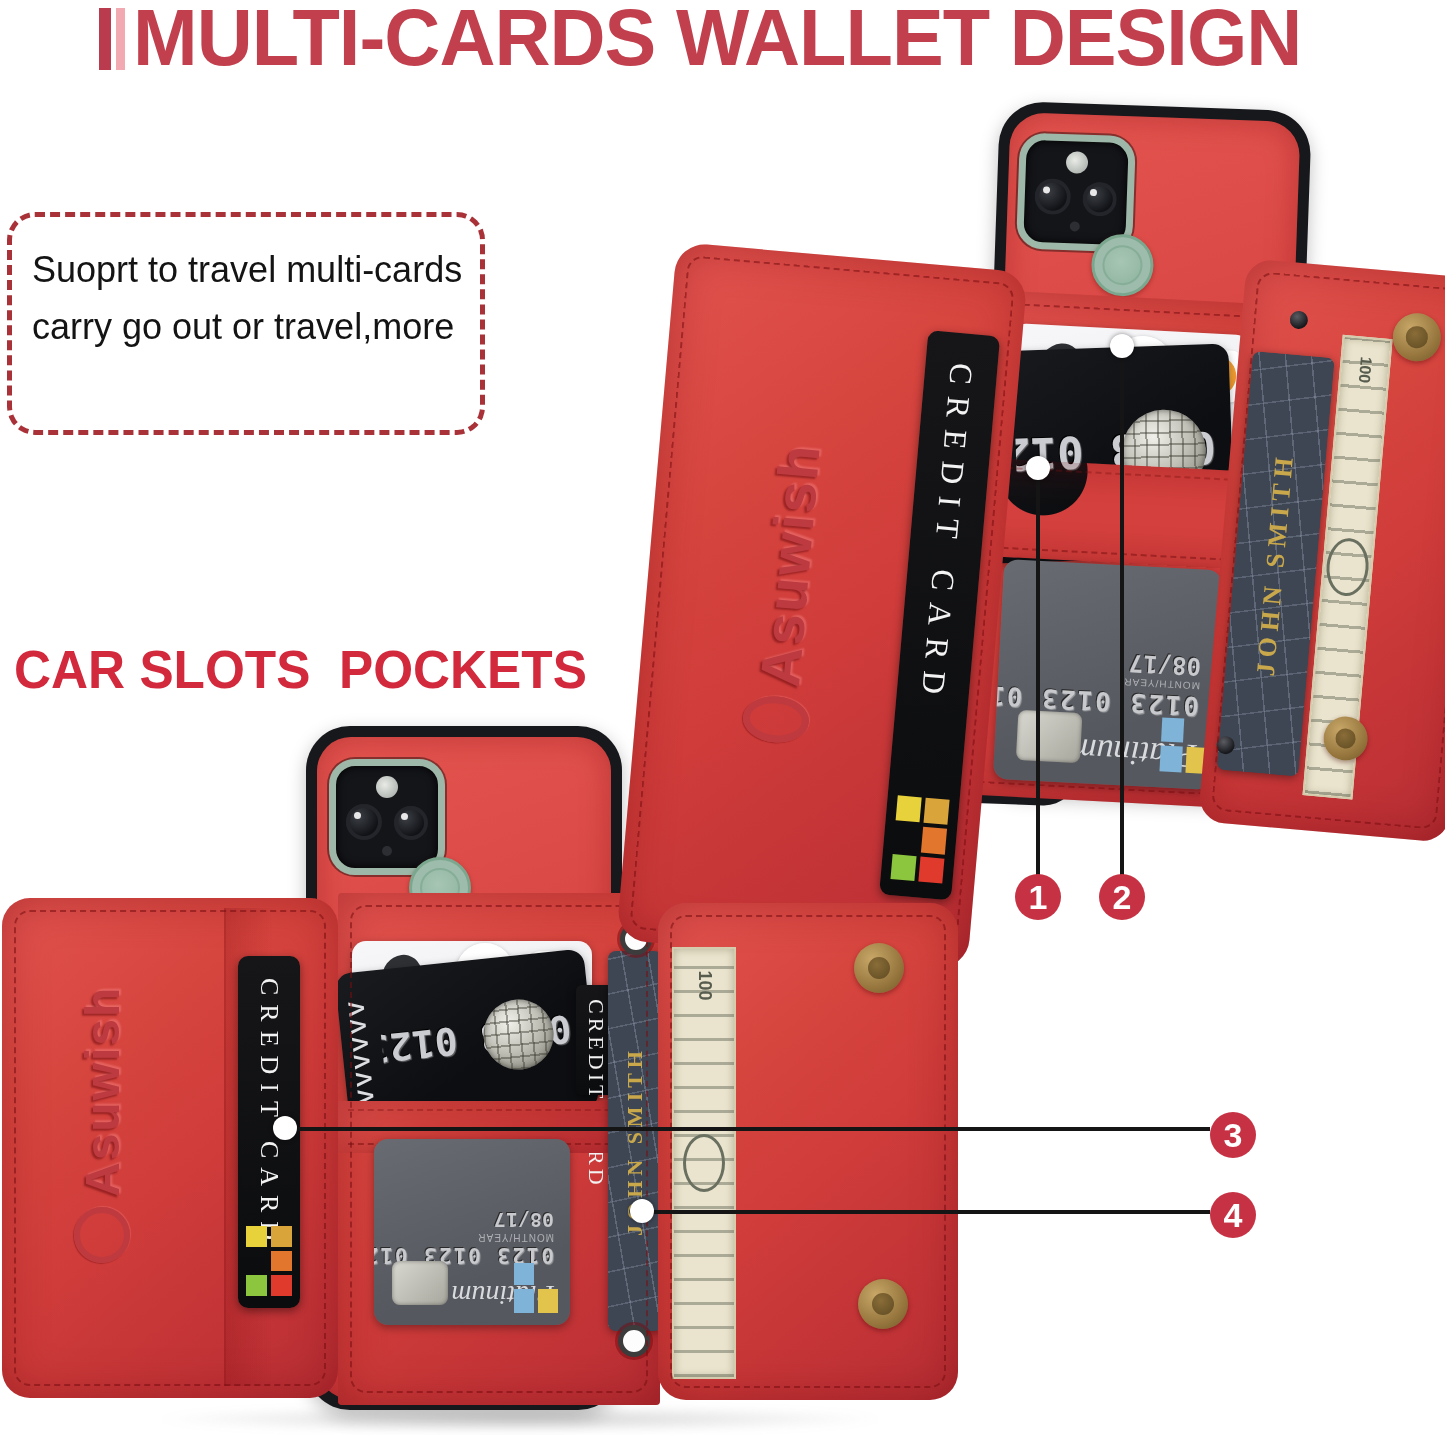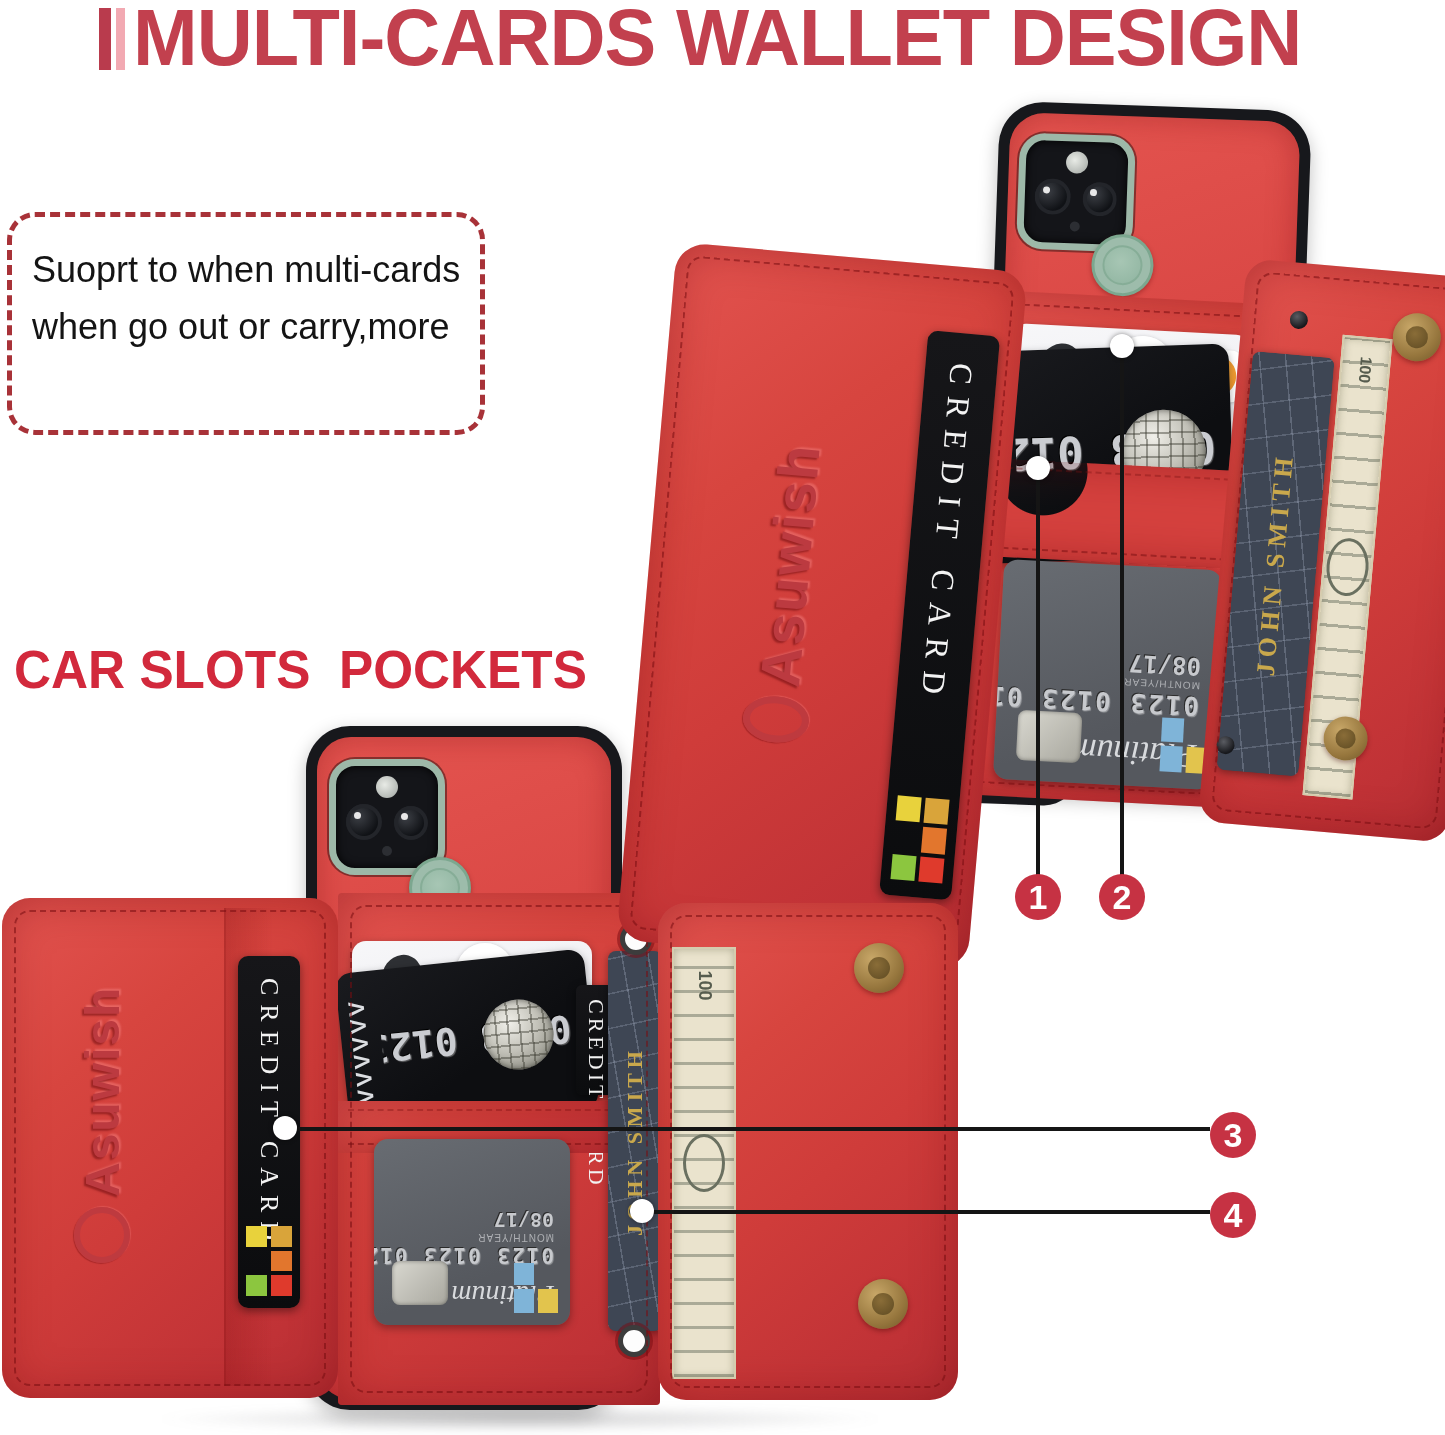--- a/index.html
+++ b/index.html
@@ -150,22 +150,22 @@
 </head>
 <body>
 
 <div class="canvas">
 
   <span class="bar bar1"></span>
   <span class="bar bar2"></span>
   <h1 class="title">MULTI-CARDS WALLET DESIGN</h1>
 
   <div class="note">
-    <span>Suoprt to when multi-cards</span>
-    <span>when go out or carry,more</span>
+    <span>Suoprt to travel multi-cards</span>
+    <span>carry go out or travel,more</span>
   </div>
 
   <h2 class="heading">CAR SLOTS  POCKETS</h2>
 
   <div class="phone abs" style="left:988px;top:106px;width:312px;height:690px;transform:rotate(2deg);z-index:1;">
     <div class="phone-back">
       <div class="cam" style="left:10px;top:20px;width:102px;height:102px;">
         <span class="lens flash" style="left:40px;top:10px;"></span>
         <span class="lens lens-main" style="left:10px;top:38px;width:36px;height:36px;"></span>
         <span class="lens lens-main" style="left:58px;top:40px;width:34px;height:34px;"></span>

